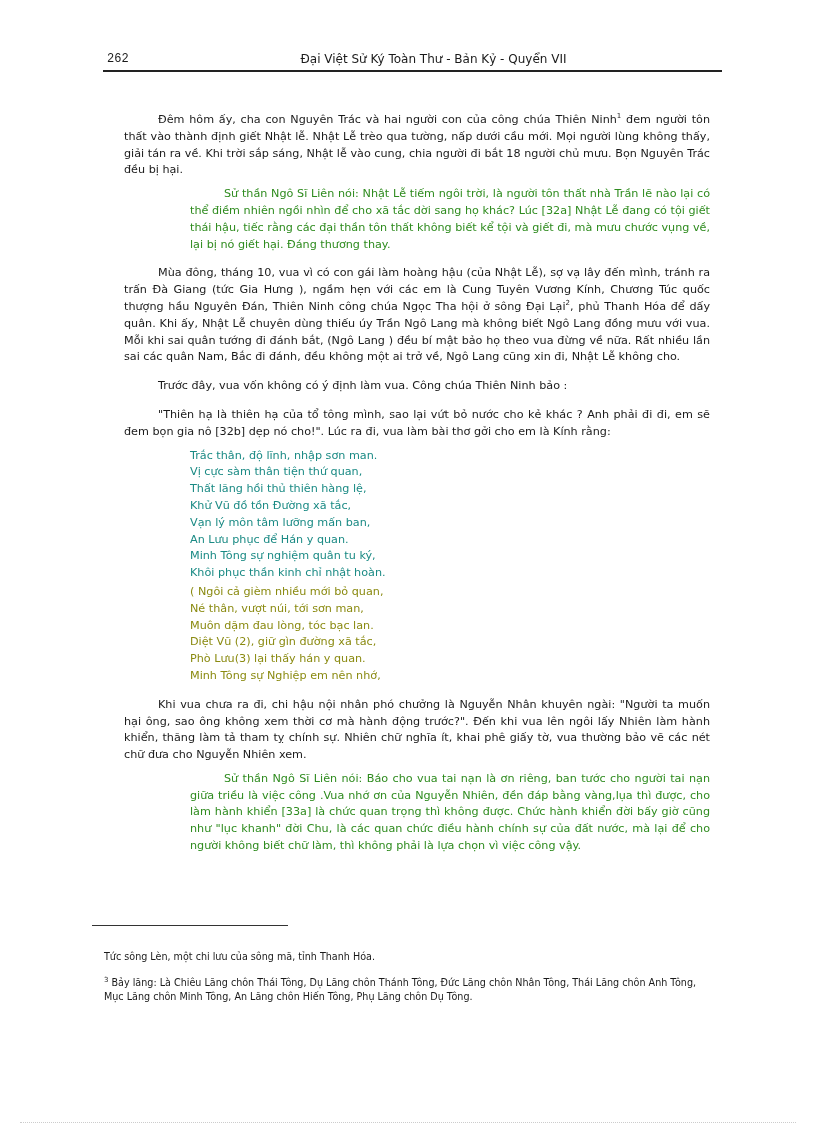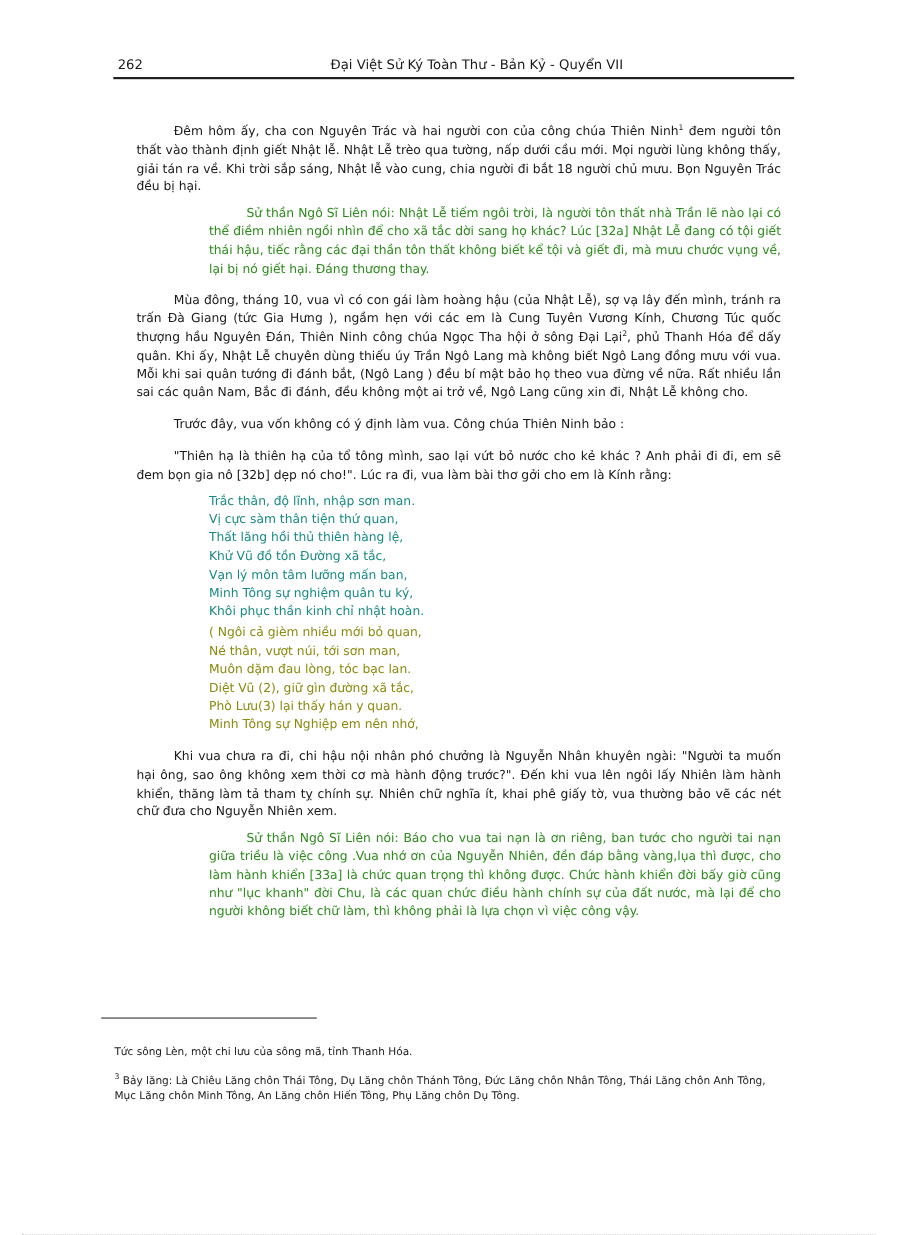--- a/index.html
+++ b/index.html
@@ -1,20 +1,20 @@
 <!DOCTYPE html>
 <html><head>
 <meta charset="utf-8">
 <style>
   html, body { margin: 0; padding: 0; background: #ffffff; }
   body { width: 816px; height: 1123px; position: relative; overflow: hidden;
          font-family: "DejaVu Sans", sans-serif; color: #1a1a1a; }
   .header { position: absolute; left: 105px; top: 52px; width: 617px; height: 18px;
             font-size: 12px; }
-  .page-num { position: absolute; left: 2px; top: 0; }
+  .page-num { position: absolute; left: 2px; top: 0; font-family: Liberation Mono, monospace; }
   .running-title { position: absolute; left: 0; right: 0; top: 0; text-align: center; padding-left: 40px; }
   .header-rule { position: absolute; left: 103px; top: 70px; width: 619px; height: 2px; background: #222; }
   .content { position: absolute; left: 112px; top: 100px; width: 610px;
              font-size: 11.2px; line-height: 16.8px; }
   p { margin: 12px; }
   .para { text-align: justify; text-indent: 34px; margin-bottom: 7px; }
   .para.noindent { text-indent: 0; }
   .commentary { color: #2e8b1e; margin-left: 78px; text-align: justify; text-indent: 34px; margin-bottom: 8px; margin-top: 4px; }
   .poem { margin-left: 78px; margin-bottom: 2px; }
   .poem .line { display: block; line-height: 16.8px; }
@@ -46,20 +46,21 @@
   <p class="para">Trước đây, vua vốn không có ý định làm vua. Công chúa Thiên Ninh bảo :</p>
 
   <p class="para">"Thiên hạ là thiên hạ của tổ tông mình, sao lại vứt bỏ nước cho kẻ khác ? Anh phải đi đi, em sẽ đem bọn gia nô [32b] dẹp nó cho!". Lúc ra đi, vua làm bài thơ gởi cho em là Kính rằng:</p>
 
   <div class="poem teal">
     <span class="line">Trắc thân, độ lĩnh, nhập sơn man.</span>
     <span class="line">Vị cực sàm thân tiện thứ quan,</span>
     <span class="line">Thất lăng hồi thủ thiên hàng lệ,</span>
     <span class="line">Khử Vũ đồ tồn Đường xã tắc,</span>
     <span class="line">Vạn lý môn tâm lưỡng mấn ban,</span>
+    <span class="line">An Lưu phục để Hán y quan.</span>
     <span class="line">Minh Tông sự nghiệm quân tu ký,</span>
     <span class="line">Khôi phục thần kinh chỉ nhật hoàn.</span>
   </div>
   <div class="poem olive">
     <span class="line">( Ngôi cả gièm nhiều mới bỏ quan,</span>
     <span class="line">Né thân, vượt núi, tới sơn man,</span>
     <span class="line">Muôn dặm đau lòng, tóc bạc lan.</span>
     <span class="line">Diệt Vũ (2), giữ gìn đường xã tắc,</span>
     <span class="line">Phò Lưu(3)   lại thấy hán y quan.</span>
     <span class="line">Minh Tông sự Nghiệp em nên nhớ,</span>

